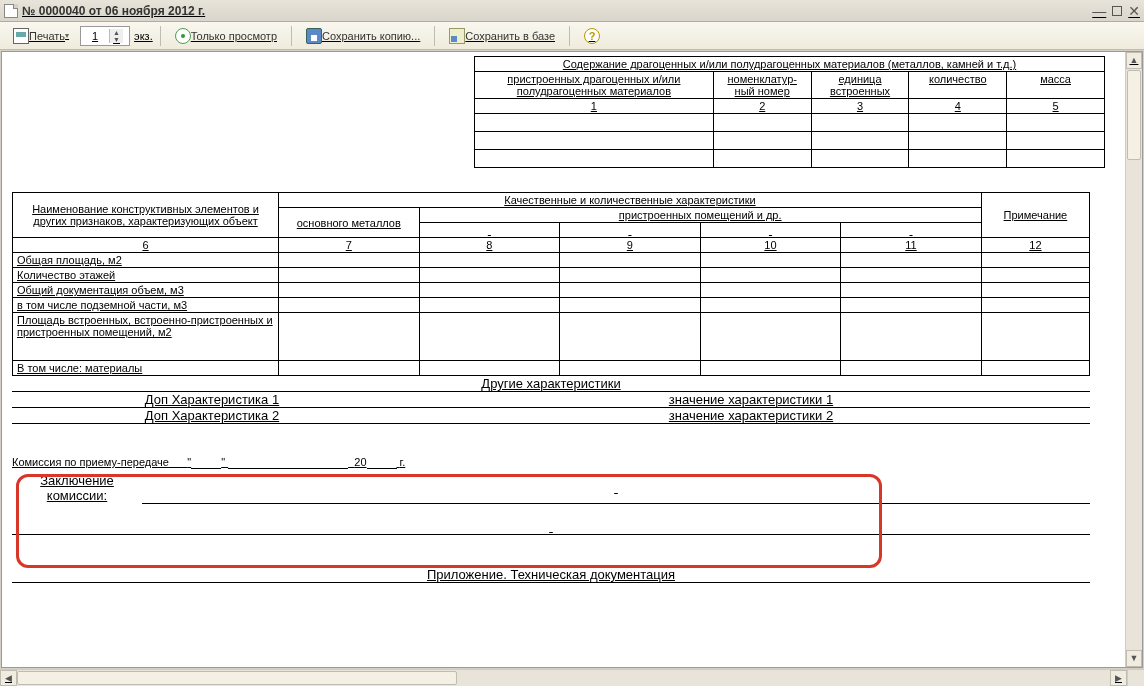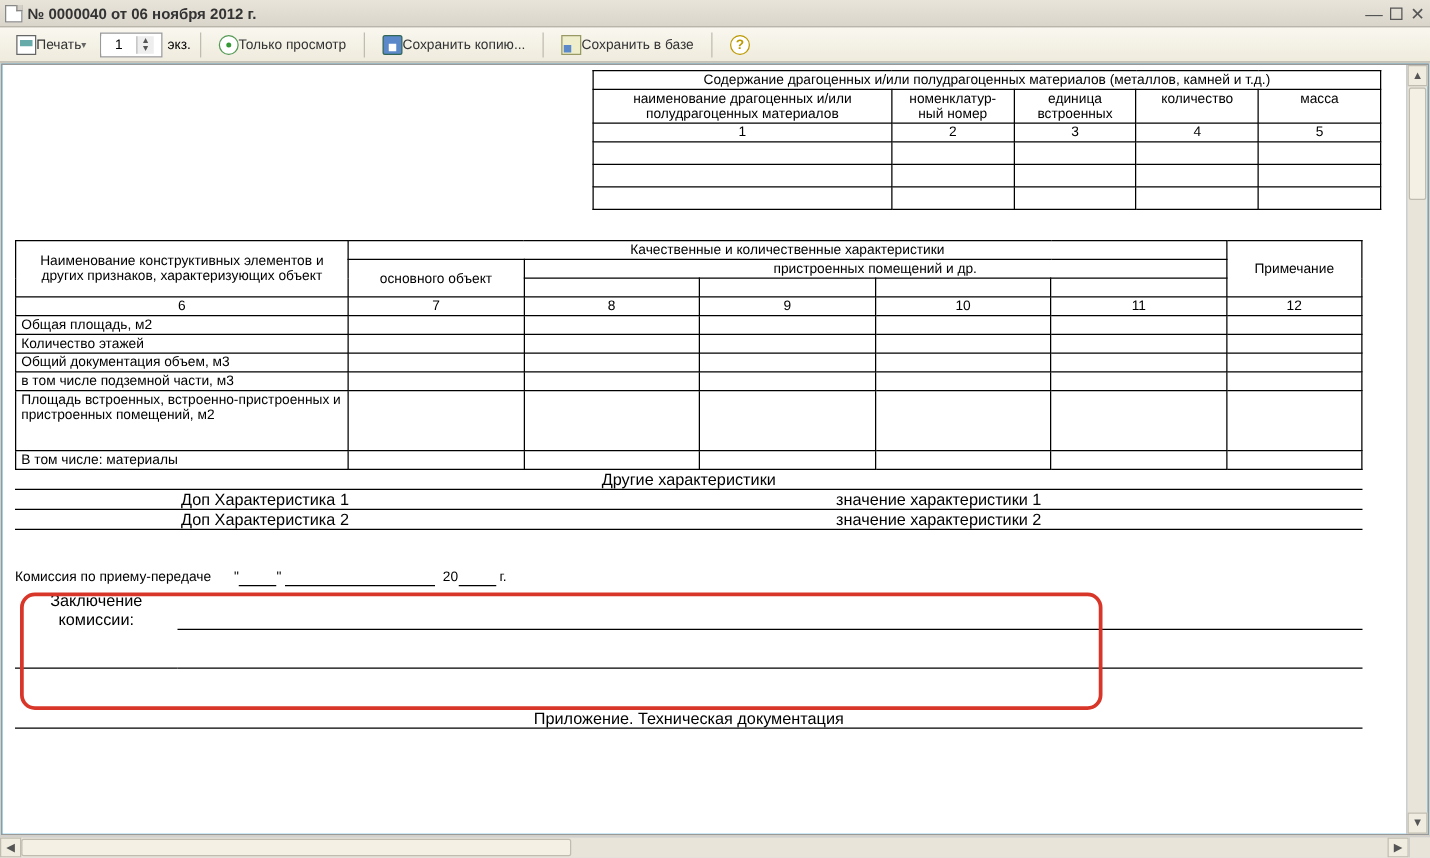--- a/index.html
+++ b/index.html
@@ -9,20 +9,21 @@
     font-size: 11px;
     background: #d4d0c8;
     overflow: hidden;
   }
   .window {
     width: 1144px;
     height: 686px;
     background: #d4d0c8;
     display: flex;
     flex-direction: column;
+    text-decoration: underline;
   }
   .titlebar {
     display: flex;
     align-items: center;
     height: 22px;
     background: linear-gradient(to bottom, #e8e4da, #d9d5cb);
     border-bottom: 1px solid #b0aca2;
     padding: 0 4px;
     font-size: 12px;
   }
@@ -194,21 +195,21 @@
 
   <div class="content-area">
     <div class="doc-scroll">
 
       <table class="t1">
         <tbody>
             <tr>
               <th colspan="5" style="width:630px">Содержание драгоценных и/или полудрагоценных материалов (металлов, камней и т.д.)</th>
             </tr>
         <tr>
-          <th class="wide">наименование драгоценных и/или полудрагоценных материалов</th>
+          <th class="wide">пристроенных драгоценных и/или полудрагоценных материалов</th>
           <th class="col" style="white-space:pre-line">номенклатур-
 ный номер</th>
           <th class="col">единица встроенных</th>
           <th class="col">количество</th>
           <th class="col">масса</th>
         </tr>
         <tr>
           <td>1</td>
           <td>2</td>
           <td>3</td>
@@ -240,21 +241,21 @@
         </table>
 
       <table class="t2">
         <tbody>
             <tr>
           <th rowspan="3" style="width:246px">Наименование конструктивных элементов и других признаков, характеризующих объект</th>
           <th colspan="5">Качественные и количественные характеристики</th>
           <th rowspan="3" style="width:100px">Примечание</th>
         </tr>
         <tr>
-          <th rowspan="2" style="width:130px">основного объект</th>
+          <th rowspan="2" style="width:130px">основного металлов</th>
           <th colspan="4">пристроенных помещений и др.</th>
         </tr>
         <tr>
           <th style="width:130px">&nbsp;</th>
           <th style="width:130px">&nbsp;</th>
           <th style="width:130px">&nbsp;</th>
           <th style="width:130px">&nbsp;</th>
         </tr>
         <tr>
           <td>6</td>

